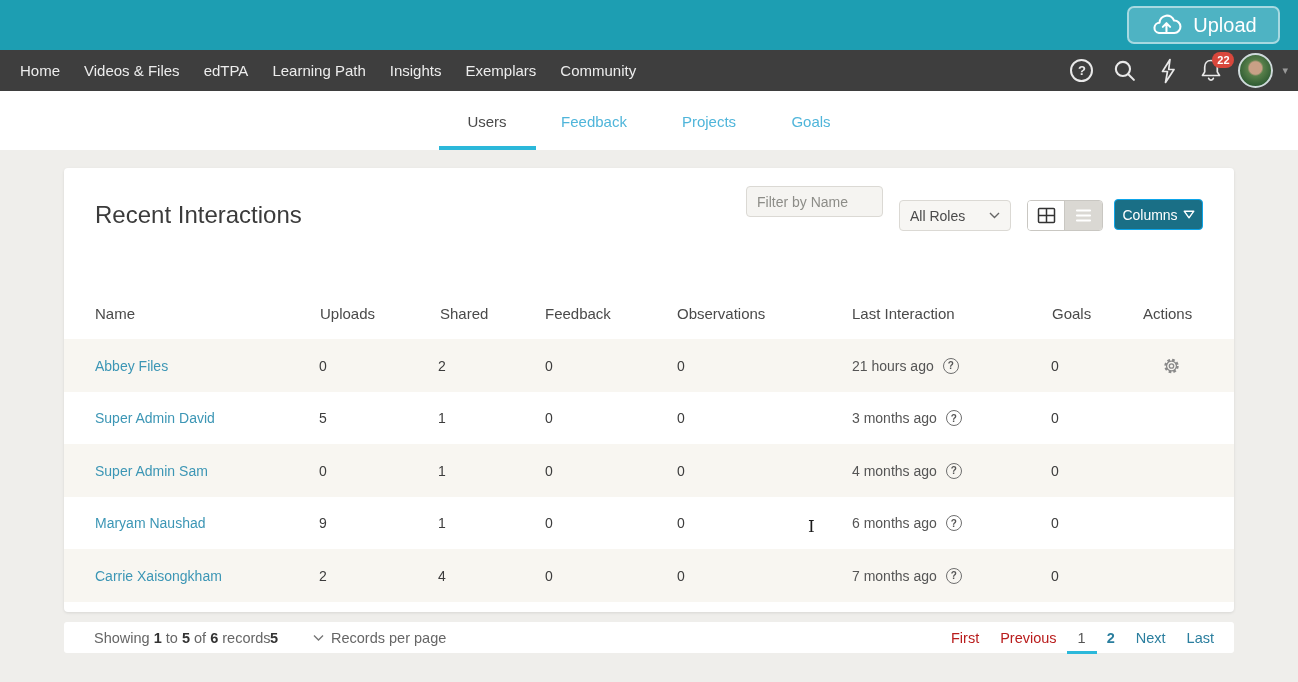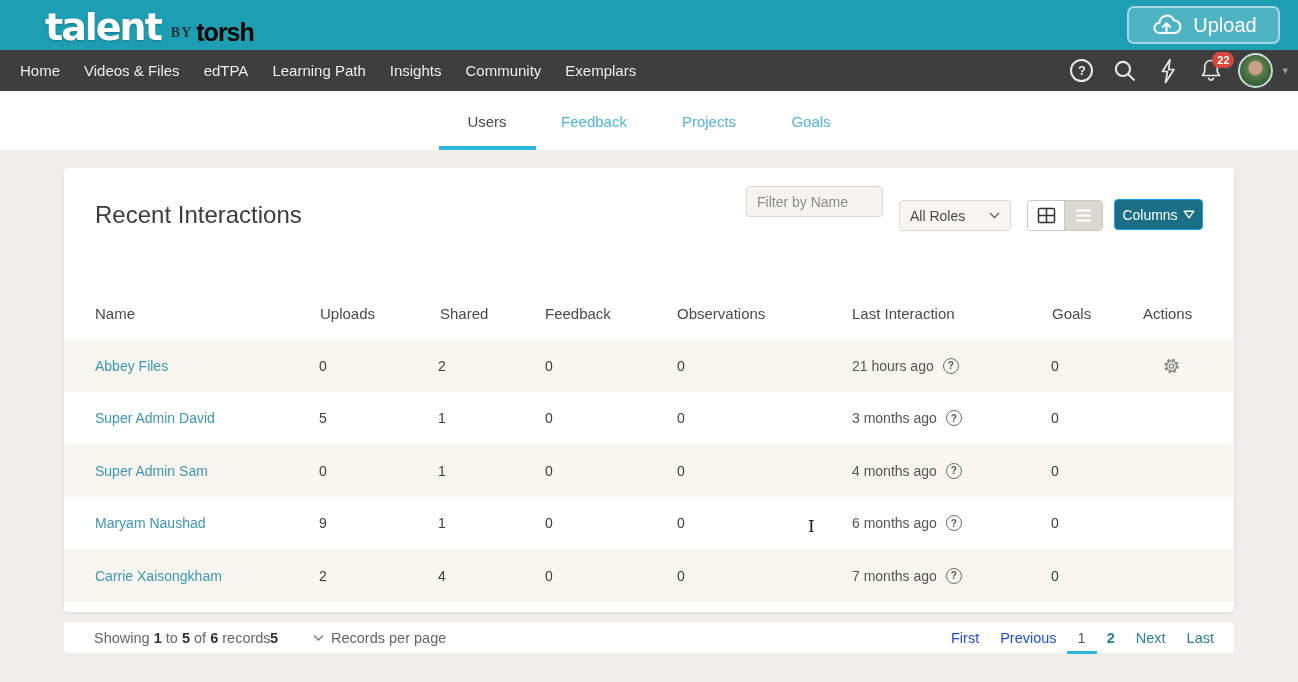--- a/index.html
+++ b/index.html
@@ -64,57 +64,52 @@
 
   
   .footbar { position:absolute; left:64px; top:622px; width:1170px; height:31px; background:#ffffff; border-radius:3px; font-size:14.5px; color:#666; }
   .showing { position:absolute; left:30px; top:50%; transform:translateY(-50%); white-space:nowrap; }
   .showing b { color:#333; }
   .pp-value { position:absolute; left:206px; top:50%; transform:translateY(-50%); font-weight:700; color:#333; cursor:pointer; }
   .pp-chevron { position:absolute; left:249px; top:50%; transform:translateY(-50%); display:flex; cursor:pointer; }
   .pp-label { position:absolute; left:267px; top:50%; transform:translateY(-50%); color:#666; }
   .pagination { position:absolute; right:20px; top:0; height:100%; display:flex; align-items:center; gap:21px; }
   .pg { cursor:pointer; }
-  .pg.disabled { color:#1d4ed8; }
+  .pg.disabled { color:#b91c1c; }
   .pg.num { color:#2a7e9e; font-weight:700; }
   .pg.current { color:#555; position:relative; font-weight:400; }
   .pg.current::after { content:""; position:absolute; left:50%; transform:translateX(-50%); bottom:-8px; width:30px; height:3px; background:#2bb8da; }
   .pg.link { color:#2a7e9e; }
 
   .text-cursor { position:absolute; left:808px; top:516px; font-family:"DejaVu Serif", serif; font-size:17px; color:#1a1a1a; }
   svg { display:block; }
 </style>
 </head>
 <body>
 
 <div class="appbar">
-  <div class="logo-wrap">
-    <span class="logo-talent">talent</span>
-    <span class="logo-by">BY</span>
-    <span class="logo-torsh">torsh</span>
-  </div>
   <div class="upload-btn">
     <span>
       <svg width="32" height="26" viewBox="0 0 34 26" fill="none" stroke="#ffffff" stroke-width="2.2" stroke-linecap="round" stroke-linejoin="round">
         <path d="M9.5 21.5 a5.5 5.5 0 0 1 .6 -10.95 A8 8 0 0 1 25.6 8.3 A5.3 5.3 0 0 1 25.9 21.5 Z"></path>
         <path d="M17.5 20 v-8.5 M13.6 15 l3.9 -3.9 3.9 3.9"></path>
       </svg>
     </span>
     <span>Upload</span>
   </div>
 </div>
 
 <div class="navbar">
   <div class="nav-item">Home</div>
   <div class="nav-item">Videos &amp; Files</div>
   <div class="nav-item">edTPA</div>
   <div class="nav-item">Learning Path</div>
   <div class="nav-item">Insights</div>
+  <div class="nav-item">Exemplars</div>
   <div class="nav-item">Community</div>
-  <div class="nav-item">Exemplars</div>
 
   <div class="nav-right">
     <div class="nav-icon-btn">
       <div class="help-circle-nav">?</div>
     </div>
     <div class="nav-icon-btn">
       <svg width="25" height="25" viewBox="0 0 24 24" fill="none" stroke="#e9e9e9" stroke-width="2" stroke-linecap="round">
         <circle cx="10.5" cy="10.5" r="6.8"></circle>
           <path d="M15.6 15.6 L21 21"></path>
       </svg>

